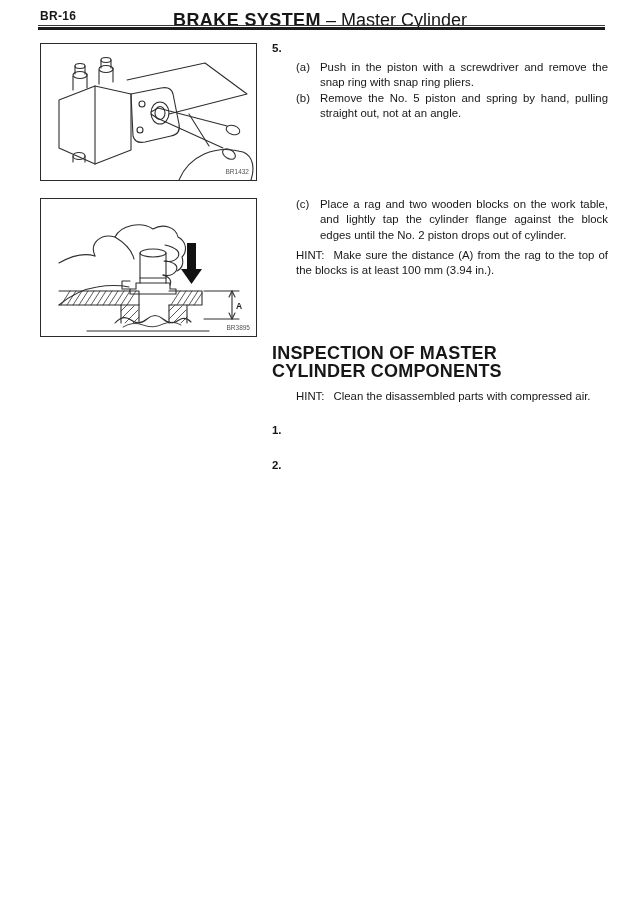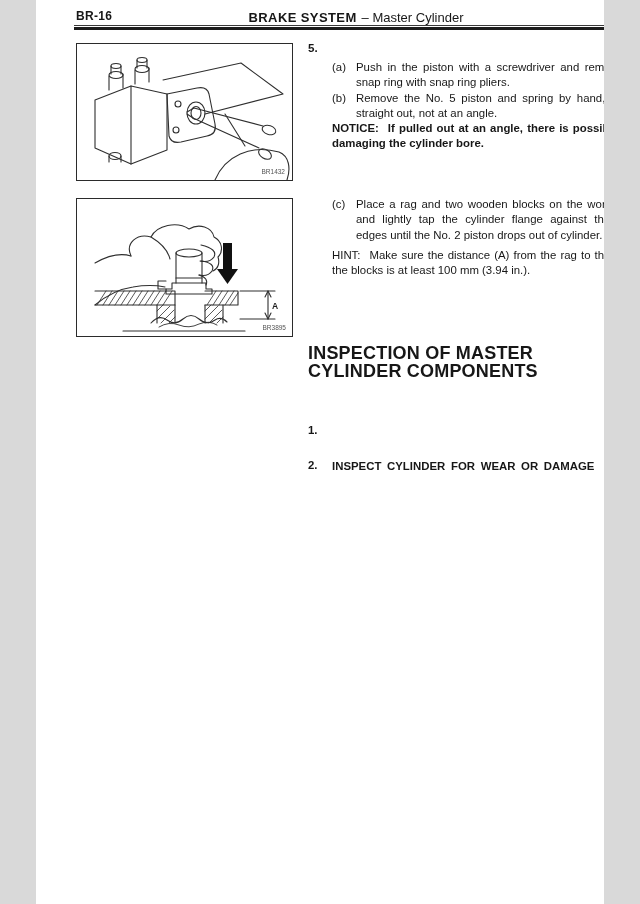--- a/index.html
+++ b/index.html
@@ -1,37 +1,37 @@
 <!DOCTYPE html>
 <html><head>
 <meta charset="utf-8">
 <style>
   html,body { margin:0; padding:0; background:#d9d9d9; }
   .page {
-    position:relative; width:568px; height:904px; background:#ffffff;
+    position:relative; width:640px; height:904px; background:#ffffff;
     font-family:"Liberation Sans", sans-serif; color:#171717;
     margin:0 auto; overflow:hidden;
   }
   .abs { position:absolute; }
   .body-text { font-size:11.4px; line-height:15.4px; text-align:justify; }
   .bold { font-weight:700; }
   .hang { display:flex; }
   .hang .lab { flex:0 0 24px; }
   .hang .txt { flex:1 1 auto; }
   .inline-lab { padding-right:9px; }
   .step-head { display:flex; font-weight:700; font-size:11.6px; }
   .step-head .num { flex:0 0 24px; }
   .step-head .ttl { word-spacing:4px; }
   .num-item { display:flex; font-size:11.4px; }
   .num-item .num { flex:0 0 24px; font-weight:700; }
   .num-item .ttl { font-weight:700; word-spacing:2.5px; max-width:282px; line-height:15.4px; }
   .num-item .bdy { margin-top:4px; line-height:15.4px; font-weight:400; }
   .section-title { font-weight:700; font-size:18px; line-height:17.5px; letter-spacing:.2px; }
   .header-code { font-weight:700; font-size:12px; letter-spacing:.3px; }
-  .header-title { font-size:13px; text-align:center; }
+  .header-title { font-size:18px; text-align:center; }
   .header-title .main { font-weight:700; letter-spacing:.4px; }
   .header-title .sub { font-weight:400; margin-left:5px; }
   .rule-thin { height:1px; background:#3a3a3a; }
   .rule-thick { height:3px; background:#1c1c1c; margin-top:1px; }
   .figure-box { border:1.5px solid #2b2b2b; background:#fff; }
   .figure-box svg { display:block; }
 </style>
 </head>
 <body>
 
@@ -121,40 +121,39 @@
   <div class="abs hang body-text" style="left:296px; top:60px; width:312px;">
     <span class="lab">(a)</span>
     <span class="txt">Push in the piston with a screwdriver and remove the snap ring with snap ring pliers.</span>
   </div>
 
   <div class="abs hang body-text" style="left:296px; top:91px; width:312px;">
     <span class="lab">(b)</span>
     <span class="txt">Remove the No. 5 piston and spring by hand, pulling straight out, not at an angle.</span>
   </div>
 
-  <div class="abs body-text bold" style="left:296px; top:121px; width:312px;">
-    <span class="inline-lab">NOTICE:</span><span>If pulled out at an angle, there is possibility of damaging the cylinder bore.</span>
-  </div>
 
   <div class="abs hang body-text" style="left:296px; top:197px; width:312px;">
     <span class="lab">(c)</span>
     <span class="txt">Place a rag and two wooden blocks on the work table, and lightly tap the cylinder flange against the block edges until the No. 2 piston drops out of cylinder.</span>
   </div>
 
   <div class="abs body-text" style="left:296px; top:248px; width:312px;">
     <span class="inline-lab">HINT:</span><span>Make sure the distance (A) from the rag to the top of the blocks is at least 100 mm (3.94 in.).</span>
   </div>
 
   <div class="abs section-title" style="left:272px; top:345px; width:308px;">INSPECTION OF MASTER CYLINDER COMPONENTS</div>
 
+  <div class="abs body-text" style="left:296px; top:389px; width:312px;">
+    <span class="inline-lab">HINT:</span><span>Clean the disassembled parts with compressed air.</span>
+  </div>
 
   <div class="abs num-item" style="left:272px; top:424px; width:336px;">
     <span class="num">1.</span>
   </div>
 
   <div class="abs num-item" style="left:272px; top:459px; width:336px;">
     <span class="num">2.</span>
     <span>
-      <span class="ttl" style="display:block;">INSPECT CYLINDER FOR WEAR OR DAMAGE</span>
     </span>
   </div>
 
 </div>
 
 </body></html>

